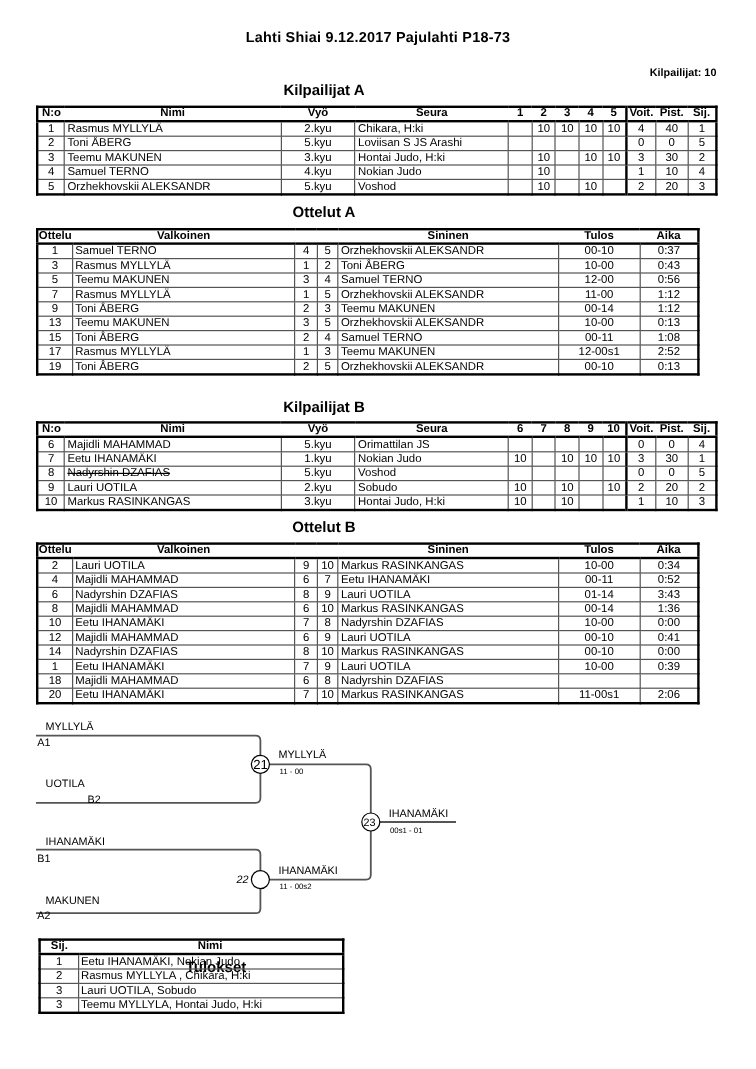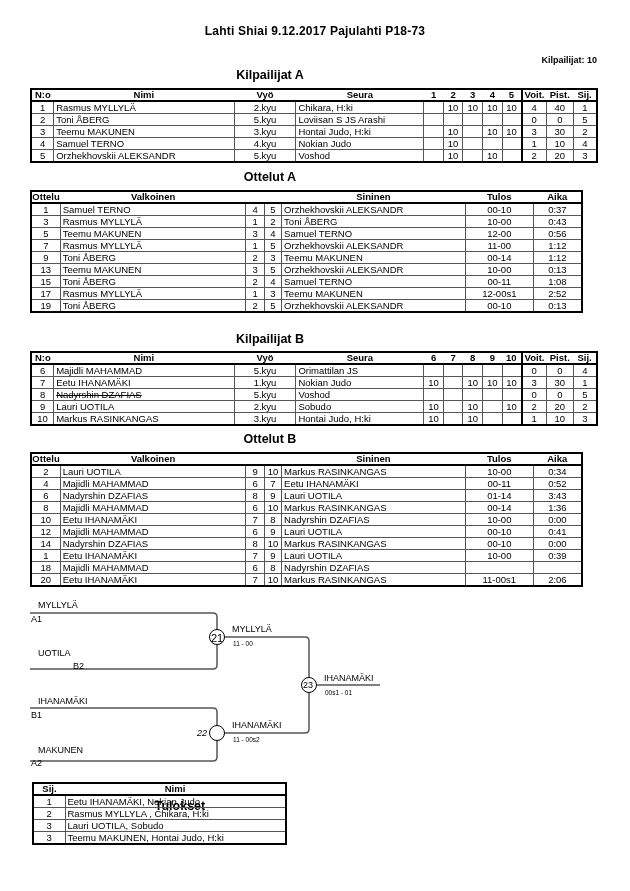--- a/index.html
+++ b/index.html
@@ -521,16 +521,16 @@
       <tr>
         <td class="c">2</td>
         <td>Rasmus MYLLYLA , Chikara, H:ki</td>
       </tr>
       <tr>
         <td class="c">3</td>
         <td>Lauri UOTILA, Sobudo</td>
       </tr>
       <tr>
         <td class="c">3</td>
-        <td>Teemu MAKUNEN, Hontai Judo, H:ki</td>
+        <td>Teemu MYLLYLA, Hontai Judo, H:ki</td>
       </tr>
     </tbody>
 </table>
 
 </body></html>

